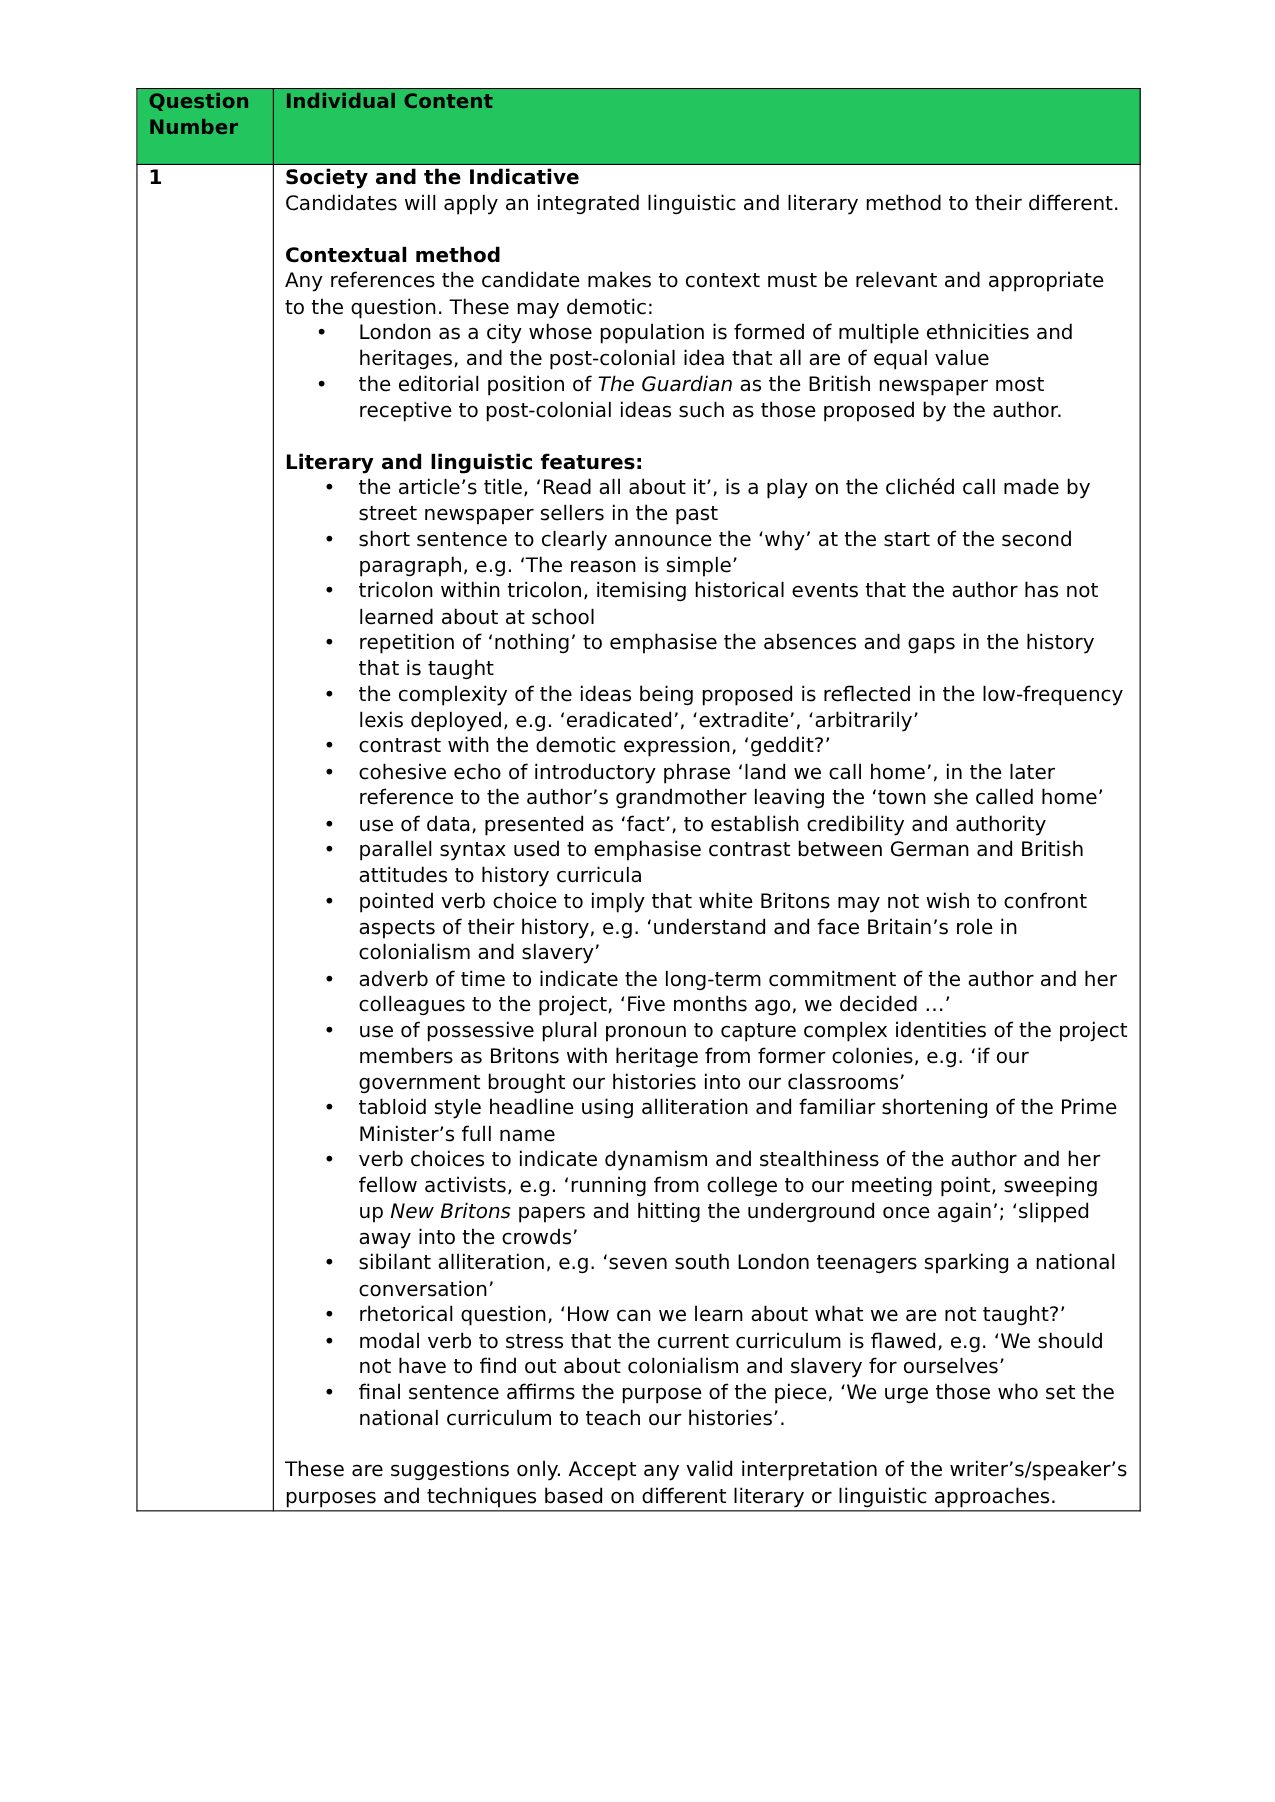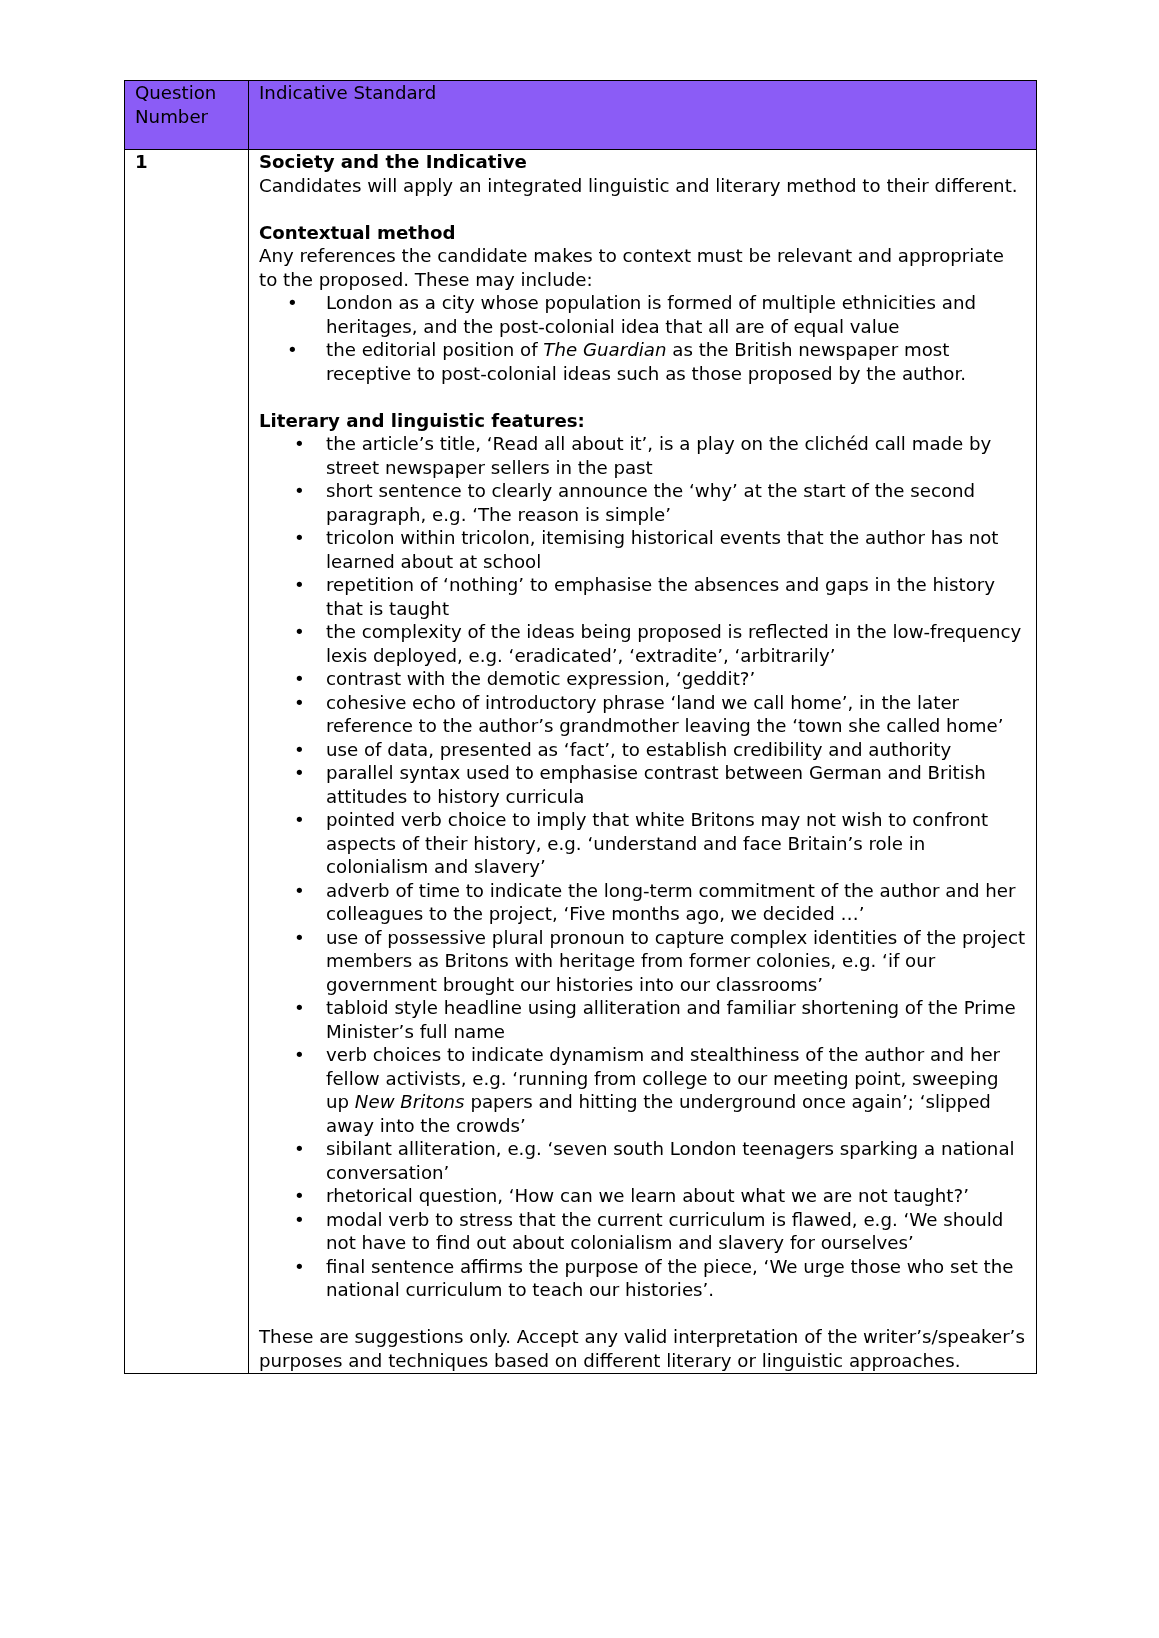--- a/index.html
+++ b/index.html
@@ -5,21 +5,21 @@
   html, body { margin: 0; padding: 0; background: #ffffff; }
   body { width: 1159px; height: 1638px; position: relative; overflow: hidden; }
   .page { position: absolute; left: 124px; top: 80px; width: 912px; }
   table.mark {
     border-collapse: collapse; width: 912px; table-layout: fixed;
     font-family: "DejaVu Sans", sans-serif; font-size: 18.2px; line-height: 23.5px; color: #000;
   }
   table.mark td, table.mark th { border: 1.5px solid #000; vertical-align: top; text-align: left; padding: 0; }
   col.c1 { width: 124px; }
   col.c2 { width: 788px; }
-  thead th { background: #8b5cf6; height: 68px; font-weight: normal; }
+  thead th { background: #22c55e; height: 68px; font-weight: bold; }
   thead th .cell { padding: 0 10px; }
   tbody td .cell { padding: 0 10px 1px 10px; }
   .qnum { font-weight: bold; }
   .heading { font-weight: bold; }
   .gap { height: 23.5px; }
   ul.bul { list-style: none; margin: 0; padding: 0; }
   ul.bul li { position: relative; padding-left: 67px; }
   ul.bul li .dot { position: absolute; left: 35px; top: 0; }
   ul.bul.ctx li .dot { left: 28px; }
   i { font-style: italic; }
@@ -32,37 +32,37 @@
     <colgroup>
         <col class="c1">
         <col class="c2">
       </colgroup>
     <thead>
       <tr>
         <th>
             <div class="cell">Question Number</div>
           </th>
         <th>
-            <div class="cell">Indicative Standard</div>
+            <div class="cell">Individual Content</div>
           </th>
       </tr>
     </thead>
     <tbody>
       <tr>
         <td>
           <div class="cell qnum">1</div>
         </td>
         <td>
           <div class="cell">
             <div class="heading">Society and the Indicative</div>
             <div>Candidates will apply an integrated linguistic and literary method to their different.</div>
             <div class="gap"></div>
 
             <div class="heading">Contextual method</div>
-            <div>Any references the candidate makes to context must be relevant and appropriate to the proposed. These may include:</div>
+            <div>Any references the candidate makes to context must be relevant and appropriate to the question. These may demotic:</div>
             <ul class="bul ctx" id="ctx-list">
                 <li><span class="dot">•</span>London as a city whose population is formed of multiple ethnicities and heritages, and the post-colonial idea that all are of equal value</li>
                 <li><span class="dot">•</span>the editorial position of <i>The Guardian</i> as the British newspaper most receptive to post-colonial ideas such as those proposed by the author.</li>
               </ul>
             <div class="gap"></div>
 
             <div class="heading">Literary and linguistic features:</div>
             <ul class="bul" id="feat-list">
                 <li><span class="dot">•</span>the article’s title, ‘Read all about it’, is a play on the clichéd call made by street newspaper sellers in the past</li>
                 <li><span class="dot">•</span>short sentence to clearly announce the ‘why’ at the start of the second paragraph, e.g. ‘The reason is simple’</li>

